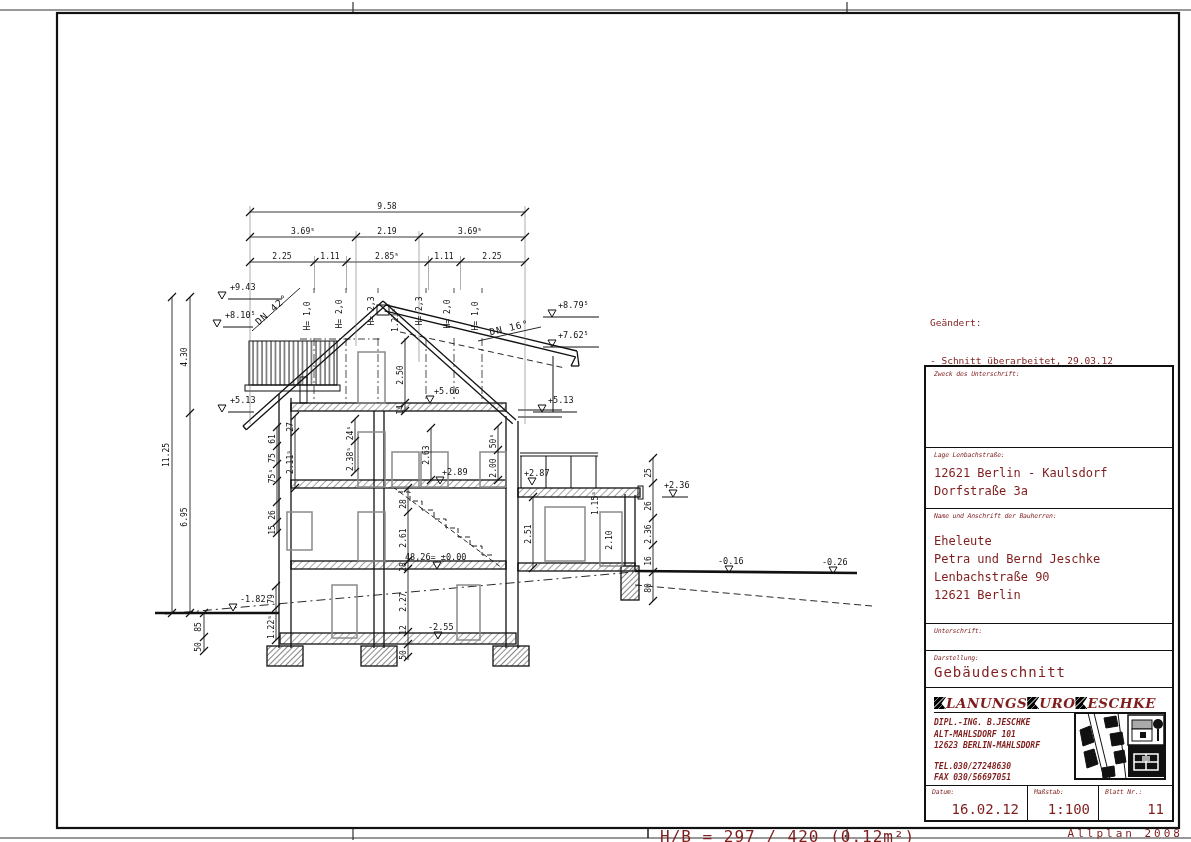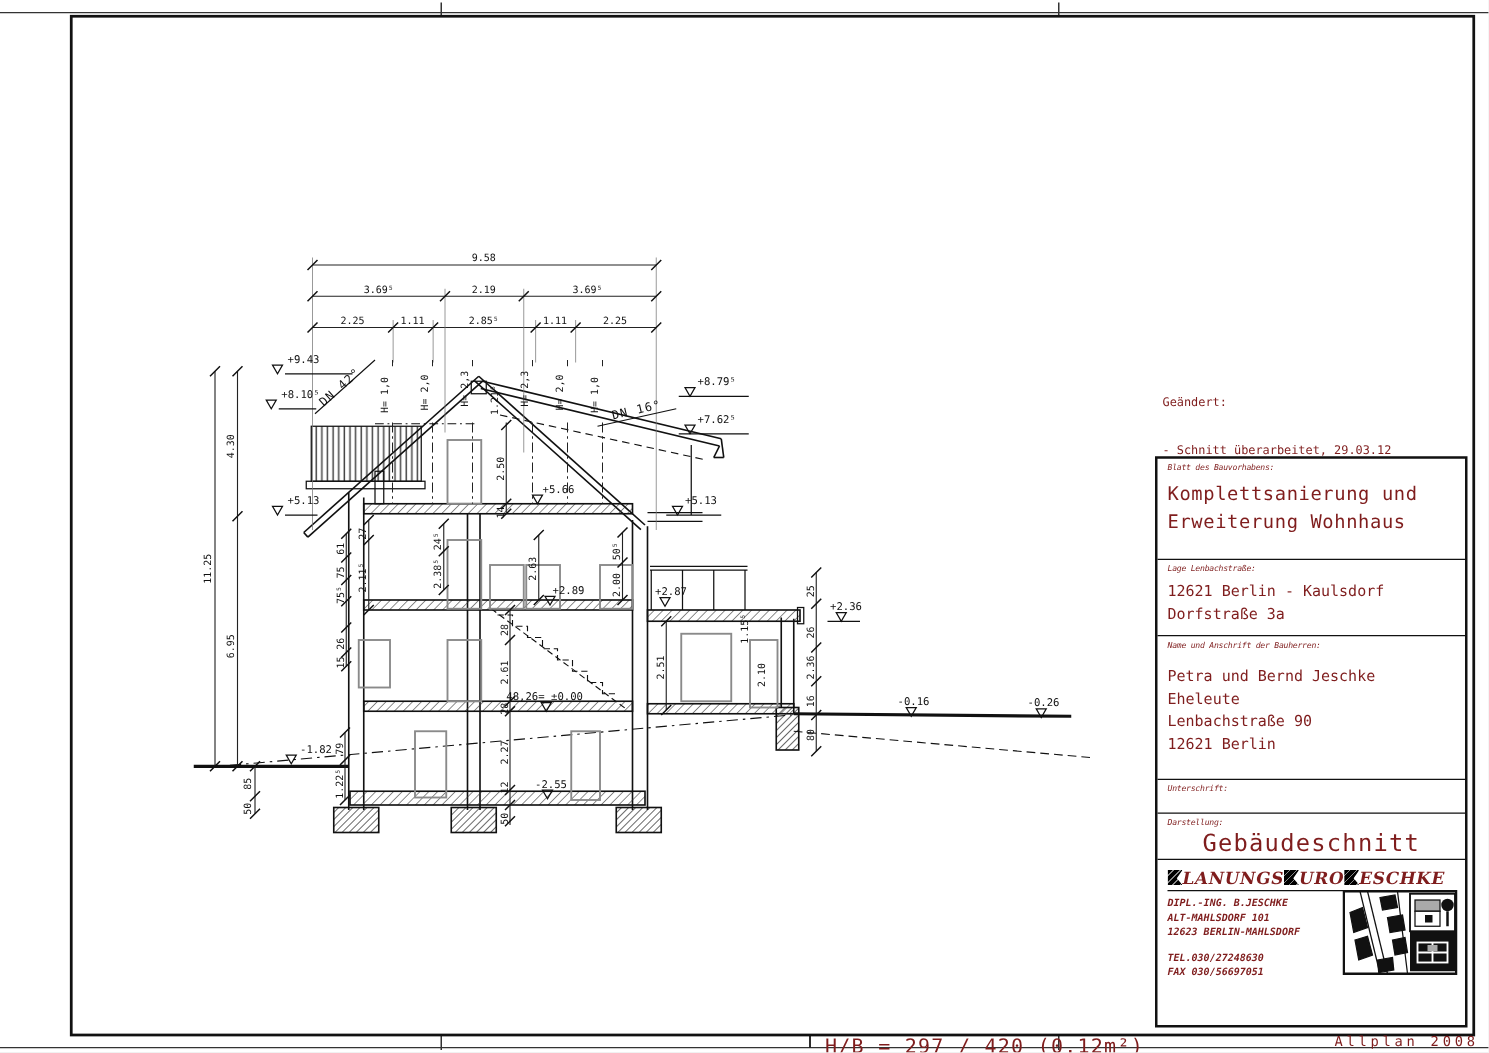--- a/index.html
+++ b/index.html
@@ -11,21 +11,21 @@
   .lvl{font-size:8.5px;}
   .rooflab{font-size:9.5px;letter-spacing:1px;}
   
   .revisions{left:930px;top:292px;width:230px;font-size:9.5px;line-height:12.5px;white-space:pre;}
   
   .titleblock{left:924px;top:365px;width:250px;height:457px;border:2px solid #111;box-sizing:border-box;background:#fff;}
   .tb-sec{position:relative;box-sizing:border-box;border-bottom:1.5px solid #111;padding:3px 8px;}
   .tb-label{font-size:6.5px;font-style:italic;letter-spacing:-0.2px;}
   .tb-big{font-size:15px;line-height:22px;letter-spacing:0.5px;margin-top:6px;}
   .tb-med{font-size:12px;line-height:18px;margin-top:5px;}
-  .tb-center{font-size:19px;text-align:center;margin-top:2px;letter-spacing:1px;}
+  .tb-center{font-size:14px;text-align:left;margin-top:2px;letter-spacing:1px;}
   .logo-line{margin-top:4px;font-family:"DejaVu Serif",serif;font-style:italic;font-weight:bold;
              font-size:13.5px;letter-spacing:0.5px;border-bottom:1.5px solid #111;display:inline-block;padding-bottom:1px;}
   .flag{display:inline-block;width:12px;height:12px;vertical-align:-1px;
         background:repeating-linear-gradient(135deg,#000 0 3px,#888 3px 4px);
         clip-path:polygon(0 100%,0 0,100% 0,62% 55%,100% 100%,20% 100%);}
   .firm-addr{font-size:8px;font-weight:bold;font-style:italic;line-height:11.5px;margin-top:4px;}
   .tb-bottomrow{position:absolute;left:0;right:0;bottom:0;height:34px;display:flex;border-top:1.5px solid #111;}
   .tb-cell{box-sizing:border-box;border-right:1.5px solid #111;padding:2px 6px;position:relative;}
   .tb-cell:last-child{border-right:none;}
   .tb-val{font-size:14px;position:absolute;bottom:3px;right:8px;}
@@ -334,38 +334,34 @@
 
   <div class="abs revisions">
     <div>Geändert:</div>
     <div>- Schnitt überarbeitet, 29.03.12</div>
     <div>- Drempelwände verschoben, 20.04.12</div>
     <div>- Gemäß Statik überarbeitet, 19.06.12</div>
   </div>
 
   <div class="abs titleblock">
     <div class="tb-sec" style="height:81px">
-      <div class="tb-label">Blatt des Bauvorhabens:</div>
-      <div class="tb-big">
-        <div>Komplettsanierung und</div>
-        <div>Erweiterung Wohnhaus</div>
-      </div>
+      <div class="tb-label">Zweck des Unterschrift:</div>
     </div>
     <div class="tb-sec" style="height:61px">
       <div class="tb-label">Lage Lenbachstraße:</div>
       <div class="tb-med">
         <div>12621 Berlin - Kaulsdorf</div>
         <div>Dorfstraße 3a</div>
       </div>
     </div>
     <div class="tb-sec" style="height:115px">
       <div class="tb-label">Name und Anschrift der Bauherren:</div>
       <div class="tb-med" style="margin-top:12px">
+        <div>Eheleute</div>
         <div>Petra und Bernd Jeschke</div>
-        <div>Eheleute</div>
         <div>Lenbachstraße 90</div>
         <div>12621 Berlin</div>
       </div>
     </div>
     <div class="tb-sec" style="height:27px">
       <div class="tb-label">Unterschrift:</div>
     </div>
     <div class="tb-sec" style="height:37px">
       <div class="tb-label">Darstellung:</div>
       <div class="tb-center">Gebäudeschnitt</div>
@@ -401,18 +397,32 @@
           <circle cx="84" cy="12" r="5" fill="#111"></circle>
           <line x1="84" y1="17" x2="84" y2="29" stroke="#111" stroke-width="2"></line>
           <rect x="54" y="33" width="36" height="32" fill="#111"></rect>
           <rect x="60" y="42" width="24" height="16" fill="none" stroke="#fff" stroke-width="1.5"></rect>
           <line x1="72" y1="42" x2="72" y2="58" stroke="#fff" stroke-width="1.5"></line>
           <line x1="60" y1="50" x2="84" y2="50" stroke="#fff" stroke-width="1.5"></line>
           <rect x="68" y="44" width="8" height="5" fill="#aaa"></rect>
         </g>
       </svg>
     </div>
+    <div class="tb-bottomrow">
+      <div class="tb-cell" style="width:102px">
+        <div class="tb-label">Datum:</div>
+        <div class="tb-val">16.02.12</div>
+      </div>
+      <div class="tb-cell" style="width:71px">
+        <div class="tb-label">Maßstab:</div>
+        <div class="tb-val">1:100</div>
+      </div>
+      <div class="tb-cell" style="flex:1">
+        <div class="tb-label">Blatt Nr.:</div>
+        <div class="tb-val">11</div>
+      </div>
+    </div>
   </div>
 
   <div class="abs footer-hb">H/B = 297 / 420 (0.12m²)</div>
   <div class="abs footer-app">Allplan 2008</div>
 
 </div>
 
 </body></html>

